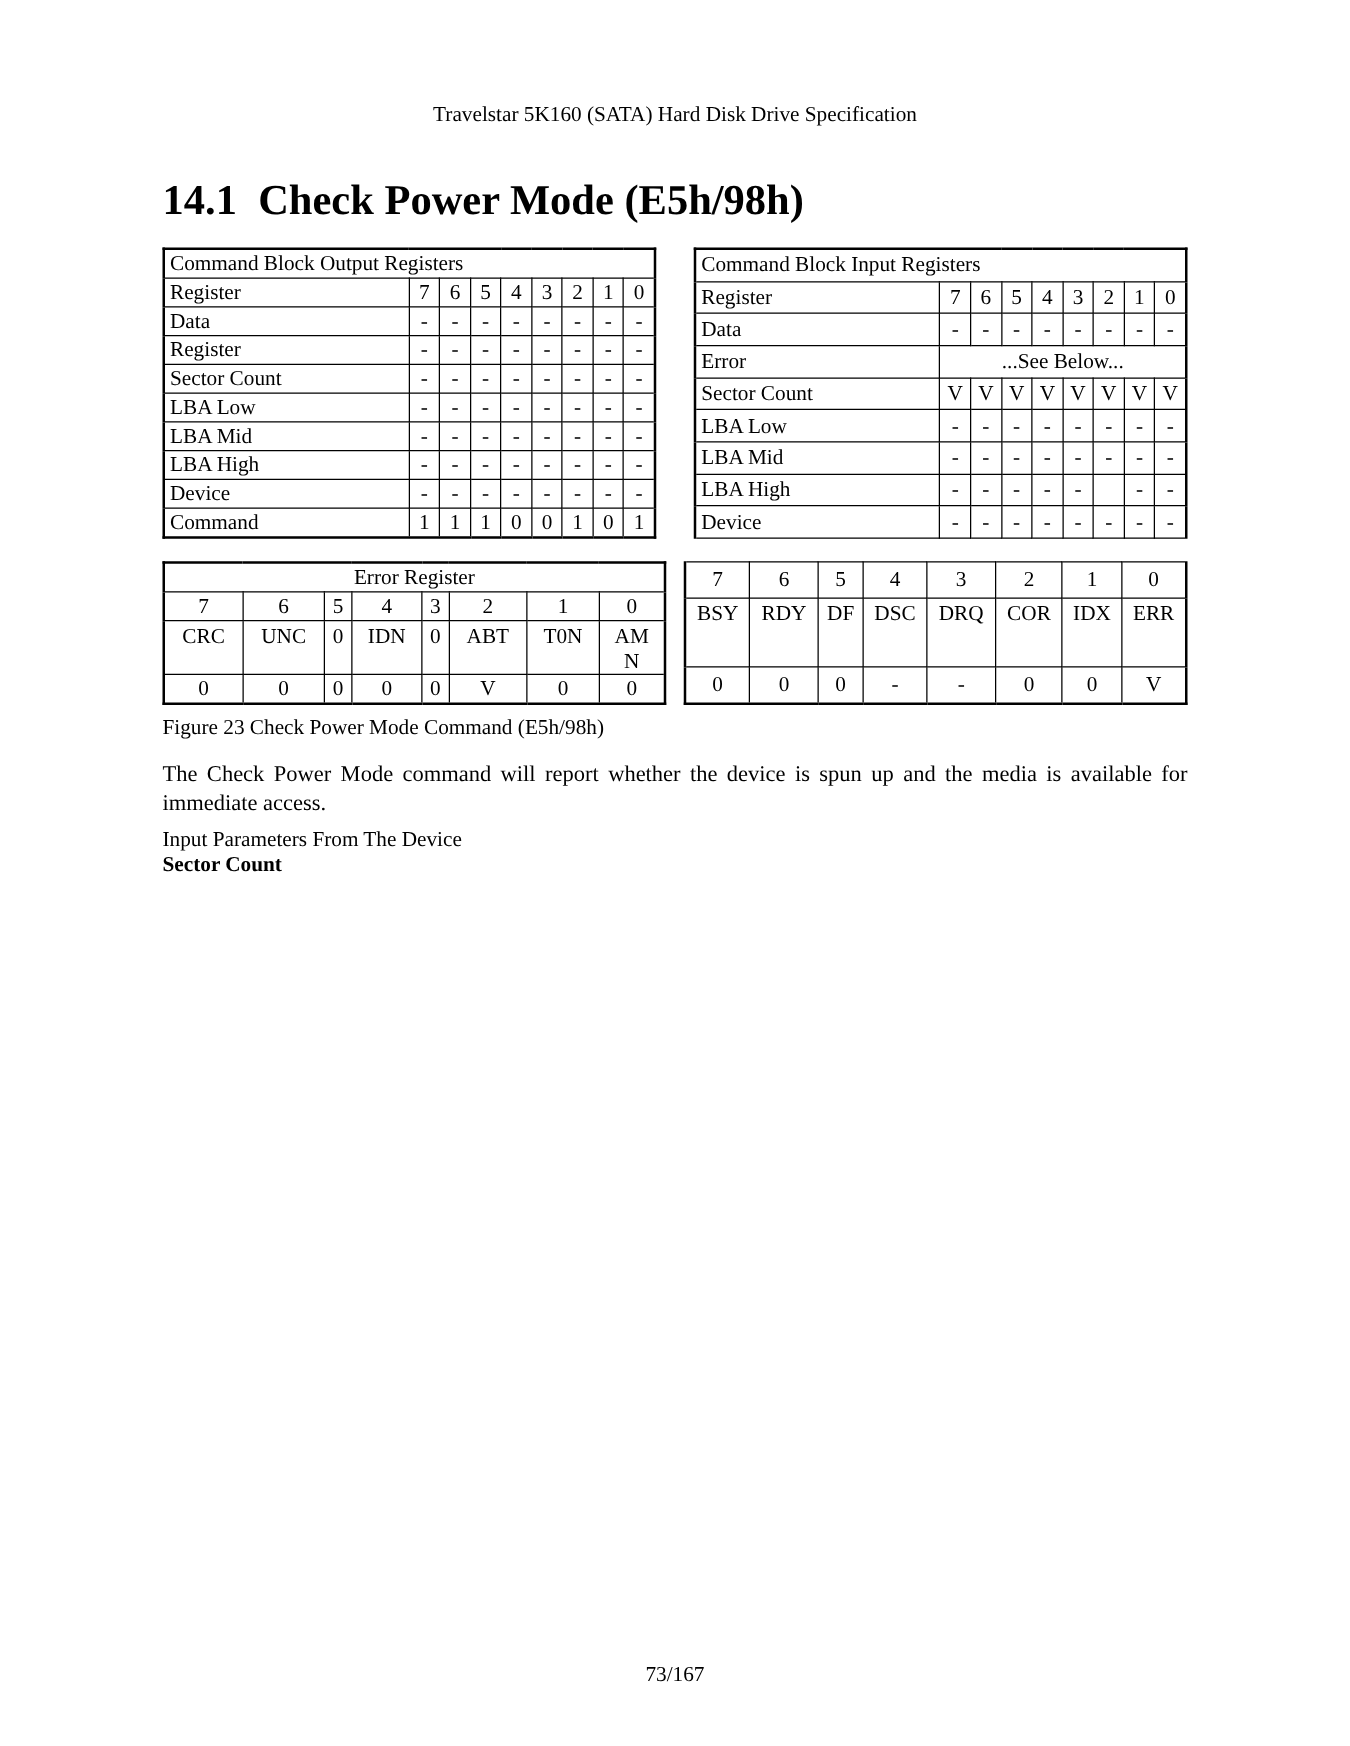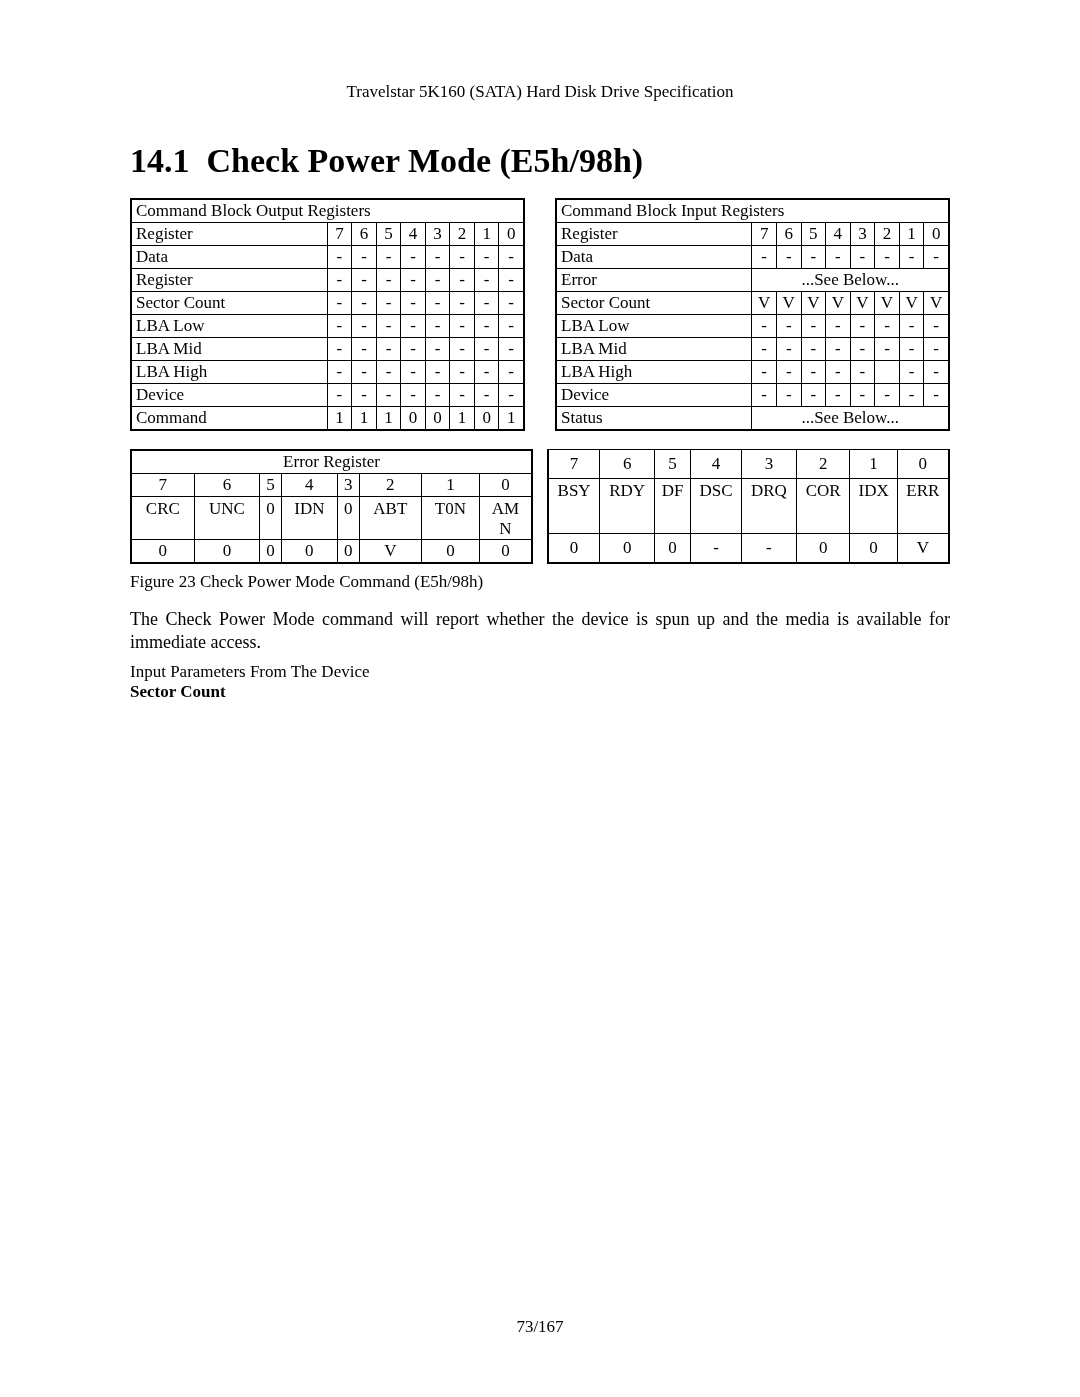--- a/index.html
+++ b/index.html
@@ -99,21 +99,21 @@
     font-weight: bold;
     width: 130px;
     flex: none;
   }
   .param-desc {
     flex: 1;
     line-height: 1.25;
   }
   .footer {
     position: absolute;
-    bottom: 60px;
+    bottom: 47px;
     left: 0;
     width: 100%;
     text-align: center;
     font-size: 17px;
   }
 </style>
 </head>
 <body>
 
 <div class="page">
@@ -310,24 +310,20 @@
             <td class="label outer-l">Device</td>
             <td class="bit">-</td>
             <td class="bit">-</td>
             <td class="bit">-</td>
             <td class="bit">-</td>
             <td class="bit">-</td>
             <td class="bit">-</td>
             <td class="bit">-</td>
             <td class="bit outer-r">-</td>
           </tr>
-          <tr>
-            <td class="label outer-l outer-b">Status</td>
-            <td class="span8 outer-r outer-b" colspan="8">...See Below...</td>
-          </tr>
         </tbody>
       </table>
   </div>
 
   <div class="reg-tables-row">
     <table class="reg" id="err-reg">
         <tbody>
           <tr>
             <td class="title outer-t" colspan="8">Error Register</td>
           </tr>

